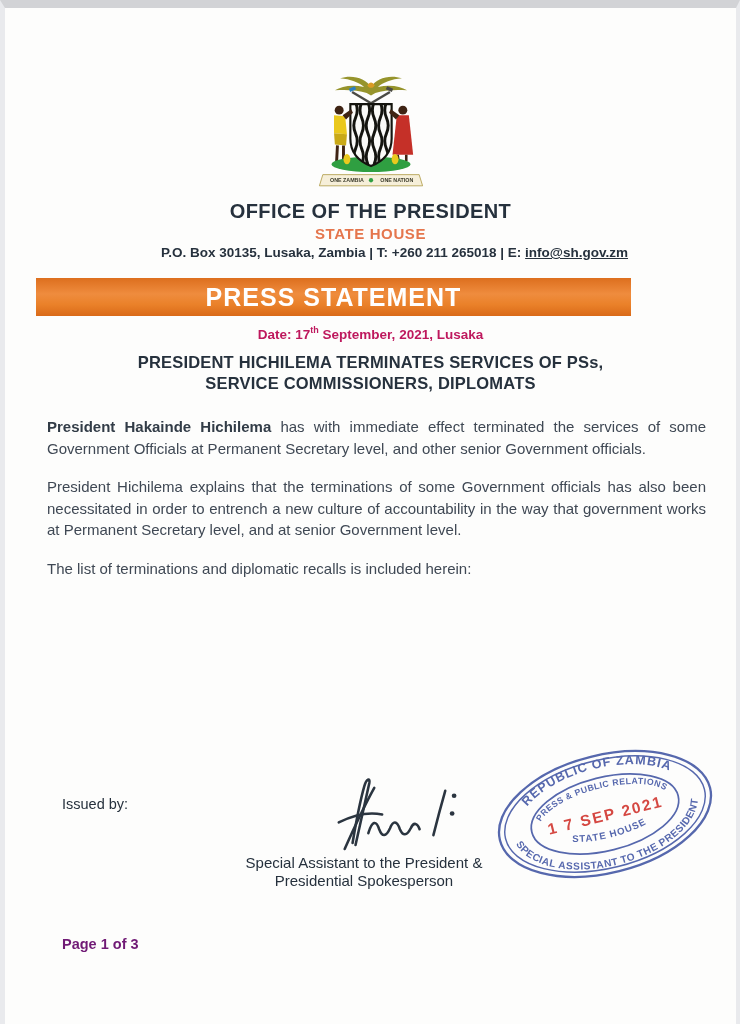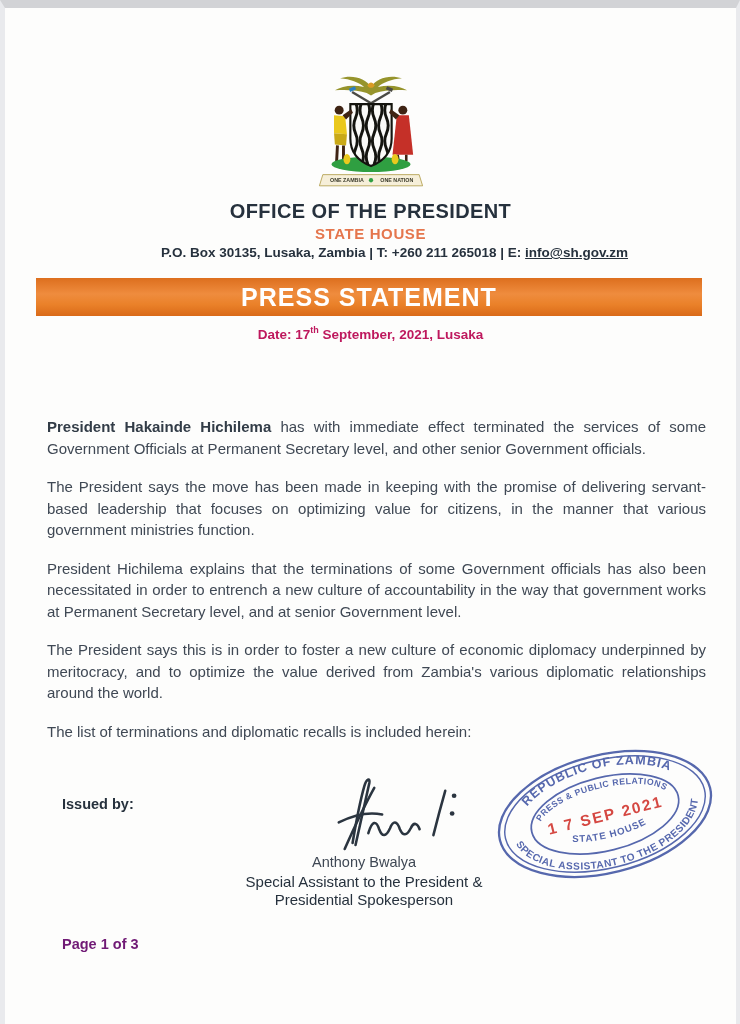--- a/index.html
+++ b/index.html
@@ -10,33 +10,33 @@
     font-family:"Liberation Sans", sans-serif;
   }
   .emblem { position:absolute; top:60px; left:50%; transform:translateX(-50%); }
   .header-text { position:absolute; top:192px; left:0; width:100%; text-align:center; color:#26313d; }
   .office-line { font-size:20px; font-weight:bold; letter-spacing:.4px;text-align:center; }
   .statehouse-line { font-size:15px; font-weight:bold; color:#e5764d; margin-top:2px; letter-spacing:.6px; }
   .unit-line { font-size:14.5px; font-weight:bold; margin-top:4px; letter-spacing:.3px; }
   .contact-line { font-size:13.5px; font-weight:bold; margin-top:3px;padding-left:48px; }
   .email { text-decoration:underline; }
   .banner {
-    position:absolute; top:270px; left:31px; width:666px; height:38px;
+    position:absolute; top:270px; left:31px; width:595px; height:38px;
     background:linear-gradient(180deg,#dd6f1e 0%,#ef8c3e 42%,#ea8129 70%,#d96a19 100%);
     display:flex; align-items:center; justify-content:center;
   }
   .banner-label { color:#ffffff; font-size:25px; font-weight:bold; letter-spacing:1px; }
   .dateline { position:absolute; top:317px; width:100%; text-align:center; font-size:13.5px; font-weight:bold; color:#be185d; }
   .dateline sup { font-size:9px; }
   .doc-title { position:absolute; top:344px; width:100%; text-align:center; font-weight:bold; font-size:16.5px; line-height:21px; color:#26313d; letter-spacing:.2px; }
   .body-copy { position:absolute; top:389px; left:42px; width:659px; font-size:15px; line-height:21.5px; color:#3f4854;margin-top:19px; }
   .par { margin:0 0 17px 0; text-align:justify; }
   .par .lead { font-weight:bold; color:#323c47; }
   .par:nth-of-type(5), .par:nth-of-type(6) { text-align:left; }
-  .issued-by { position:absolute; top:788px; left:57px; font-size:14.5px; font-weight:bold; color:#26313d; }
+  .issued-by { position:absolute; top:788px; left:57px; font-size:14.5px; font-weight:normal; color:#26313d; }
   .signature { position:absolute; top:766px; left:318px; }
   .signatory { position:absolute; top:846px; left:208px; width:302px; text-align:center; color:#3f4854; }
   .sig-name { font-size:14.5px; margin-bottom:3px; }
   .sig-role { font-size:15px; font-weight:normal; color:#26313d; line-height:18px; }
   .stamp { position:absolute; top:740px; left:484px; width:232px; height:132px; transform:rotate(-14deg); opacity:.93; }
   .page-num { position:absolute; top:928px; left:57px; font-size:14.5px; font-weight:bold; color:#701a75; }
 </style>
 </head>
 <body>
 
@@ -95,48 +95,47 @@
     <div class="contact-line"><span>P.O. Box 30135, Lusaka, Zambia | T: +260 211 265018 | E: </span><span class="email">info@sh.gov.zm</span></div>
   </div>
 
   <div class="banner">
     <span class="banner-label">PRESS STATEMENT</span>
   </div>
 
   <div class="dateline"><span>Date: 17</span><sup>th</sup><span> September, 2021, Lusaka</span></div>
 
   <div class="doc-title">
+    <div>PRESIDENT HICHILEMA TERMINATES SERVICES OF PSs,</div>
+    <div>SERVICE COMMISSIONERS, DIPLOMATS</div>
   </div>
 
   <div class="body-copy">
     <p class="par"><span class="lead">President Hakainde Hichilema</span><span> has with immediate effect terminated the services of some Government Officials at Permanent Secretary level, and other senior Government officials.</span></p>
-    <p class="par"><span class="lead"></span><span>The President says the move has been made in keeping with the promise of delivering servant-based leadership that focuses on optimizing value for citizens, in the manner that various government ministries function.</span></p>
     <p class="par"><span class="lead"></span><span>President Hichilema explains that the terminations of some Government officials has also been necessitated in order to entrench a new culture of accountability in the way that government works at Permanent Secretary level, and at senior Government level.</span></p>
-    <p class="par"><span class="lead"></span><span>The President says this is in order to foster a new culture of economic diplomacy underpinned by meritocracy, and to optimize the value derived from Zambia's various diplomatic relationships around the world.</span></p>
     <p class="par"><span class="lead"></span><span>The list of terminations and diplomatic recalls is included herein:</span></p>
   </div>
 
   <div class="issued-by">Issued by:</div>
 
   <div class="signature">
     <svg viewBox="0 0 140 80" width="138" height="79">
       <g stroke="#2b3540" stroke-width="2.6" fill="none" stroke-linecap="round">
         <path d="M30 70 C33 52 38 26 42 12 C44 5 48 3 47 9 C44 22 38 50 33 72"></path>
         <path d="M16 49 C30 42 46 38 60 41"></path>
         <path d="M22 76 C30 58 42 32 52 14"></path>
         <path d="M46 60 C50 47 54 47 57 56 C60 64 64 64 68 55 C71 47 75 47 78 56 C81 63 85 63 89 55 C92 48 96 50 98 56"></path>
         <path d="M112 62 C116 46 120 31 124 17"></path>
       </g>
       <circle cx="133" cy="22" r="2.4" fill="#2b3540"></circle>
       <circle cx="131" cy="40" r="2.4" fill="#2b3540"></circle>
     </svg>
   </div>
 
   <div class="signatory">
-    <div class="sig-name">Anthony Bwalya</div>
     <div class="sig-role">Special Assistant to the President &amp;</div>
     <div class="sig-role">Presidential Spokesperson</div>
   </div>
 
   <div class="stamp">
     <svg viewBox="0 0 240 132" width="232" height="132" font-family="Liberation Sans, sans-serif">
       <defs>
         <path id="stampArcTop" d="M 28 66 A 92 48 0 0 1 212 66"></path>
         <path id="stampArcBottom" d="M 22 66 A 98 54 0 0 0 218 66"></path>
         <path id="stampInnerTop" d="M 50 66 A 70 27 0 0 1 190 66"></path>

